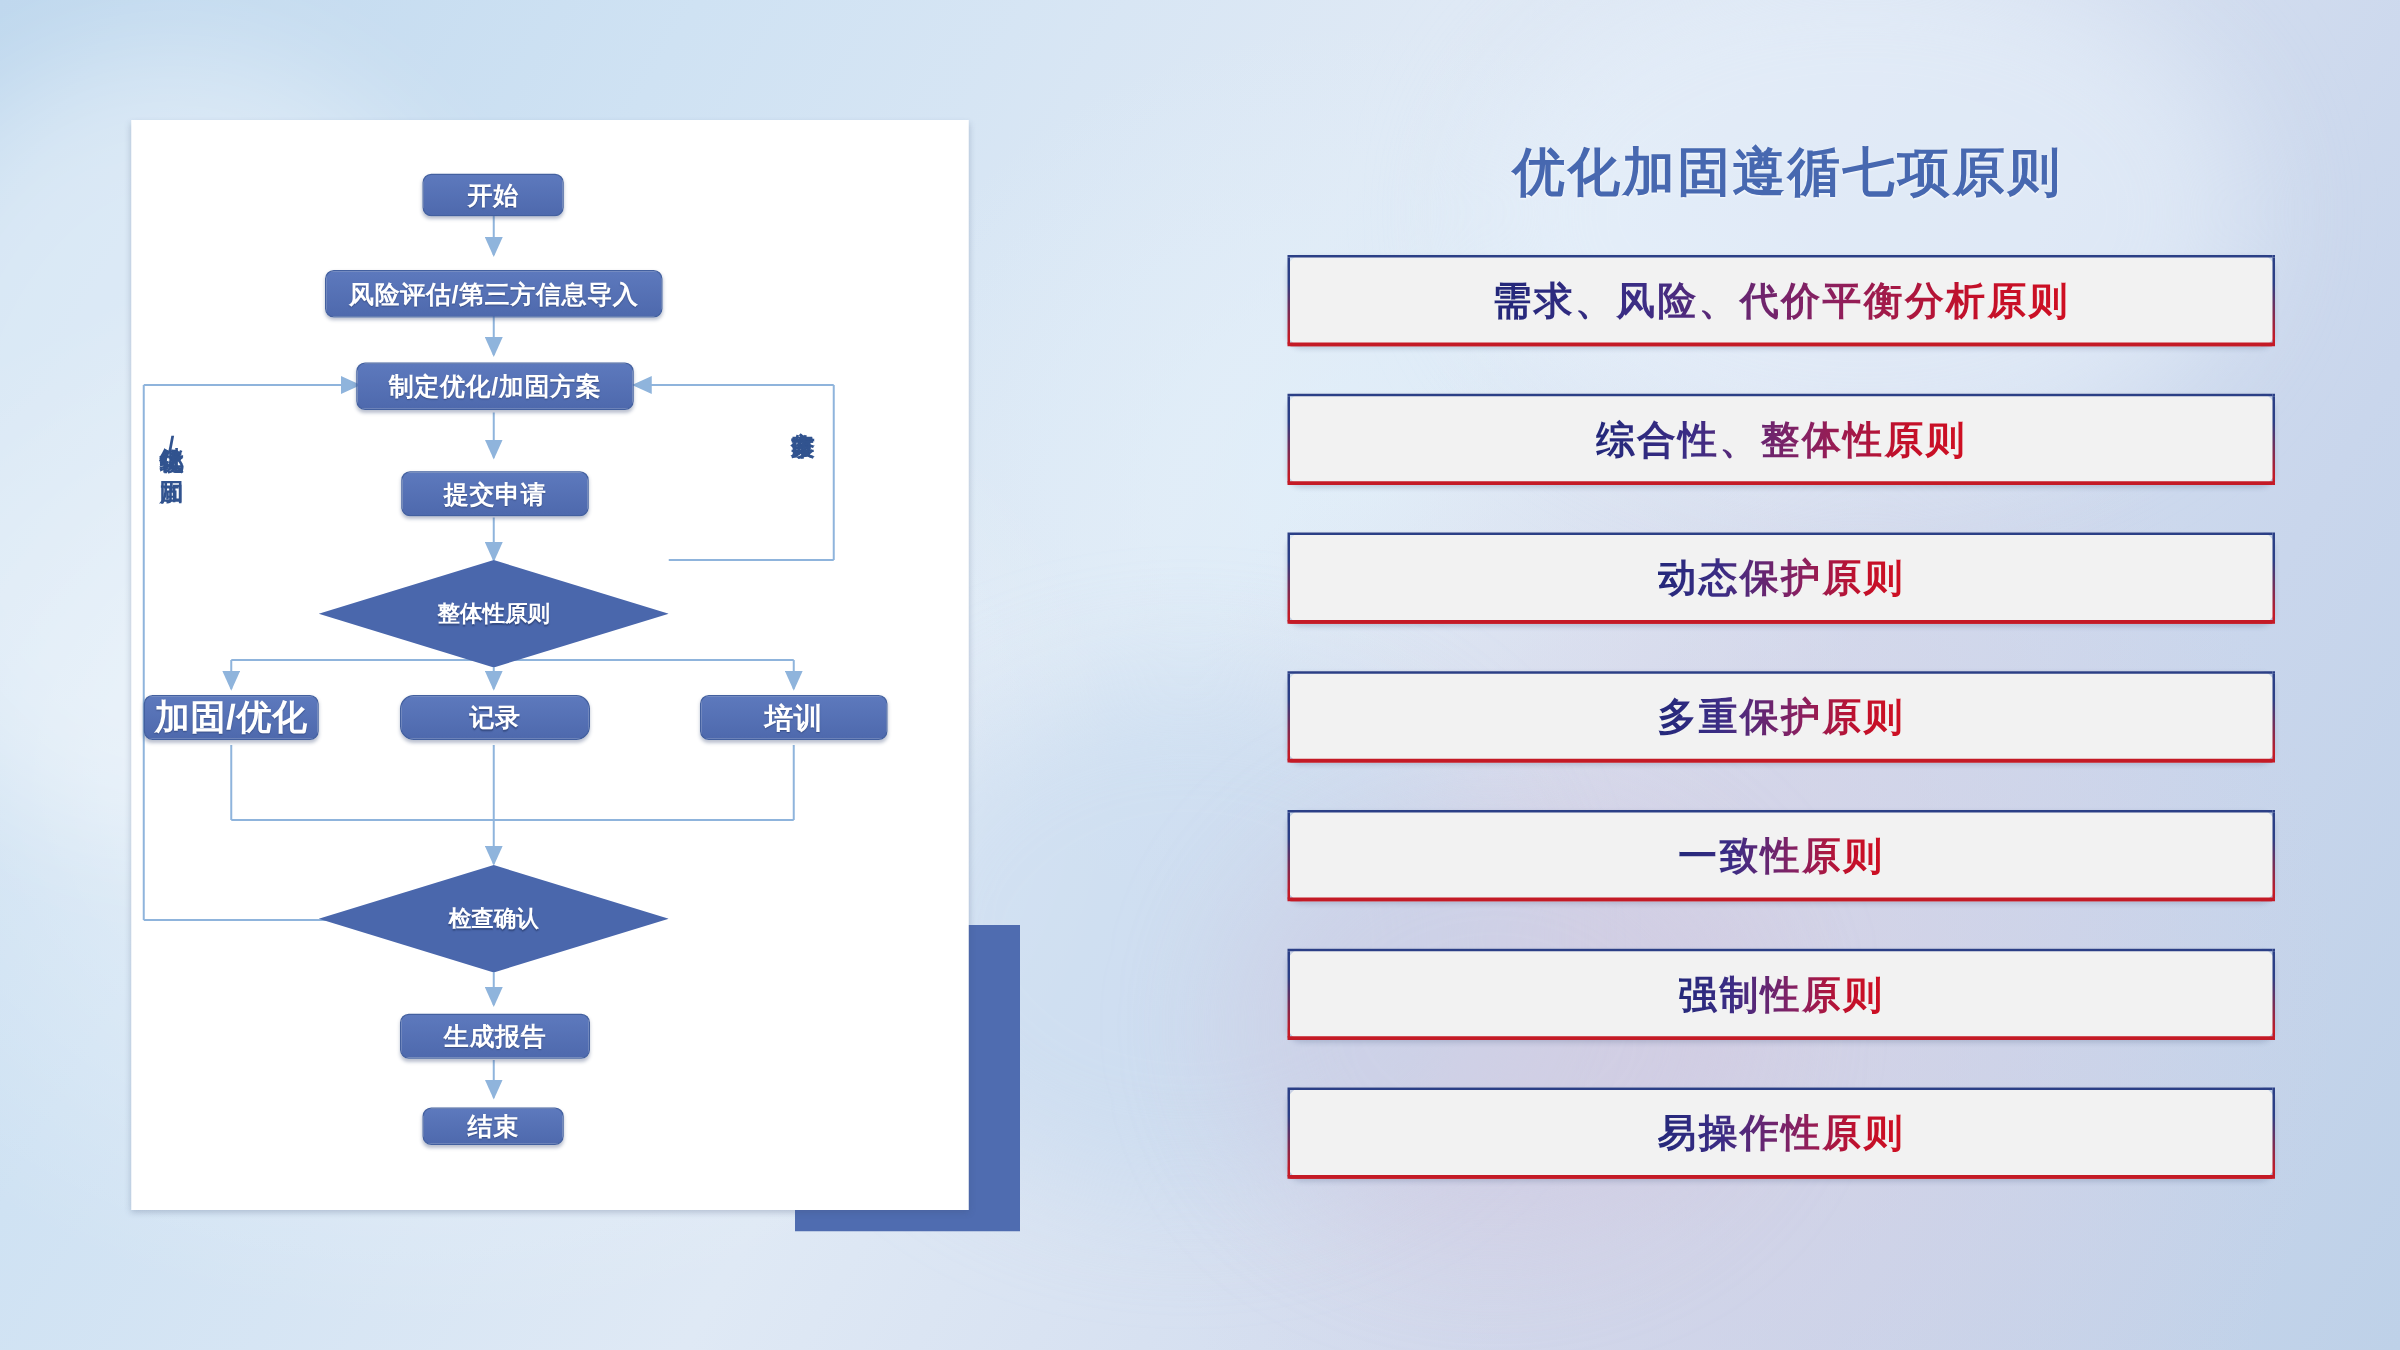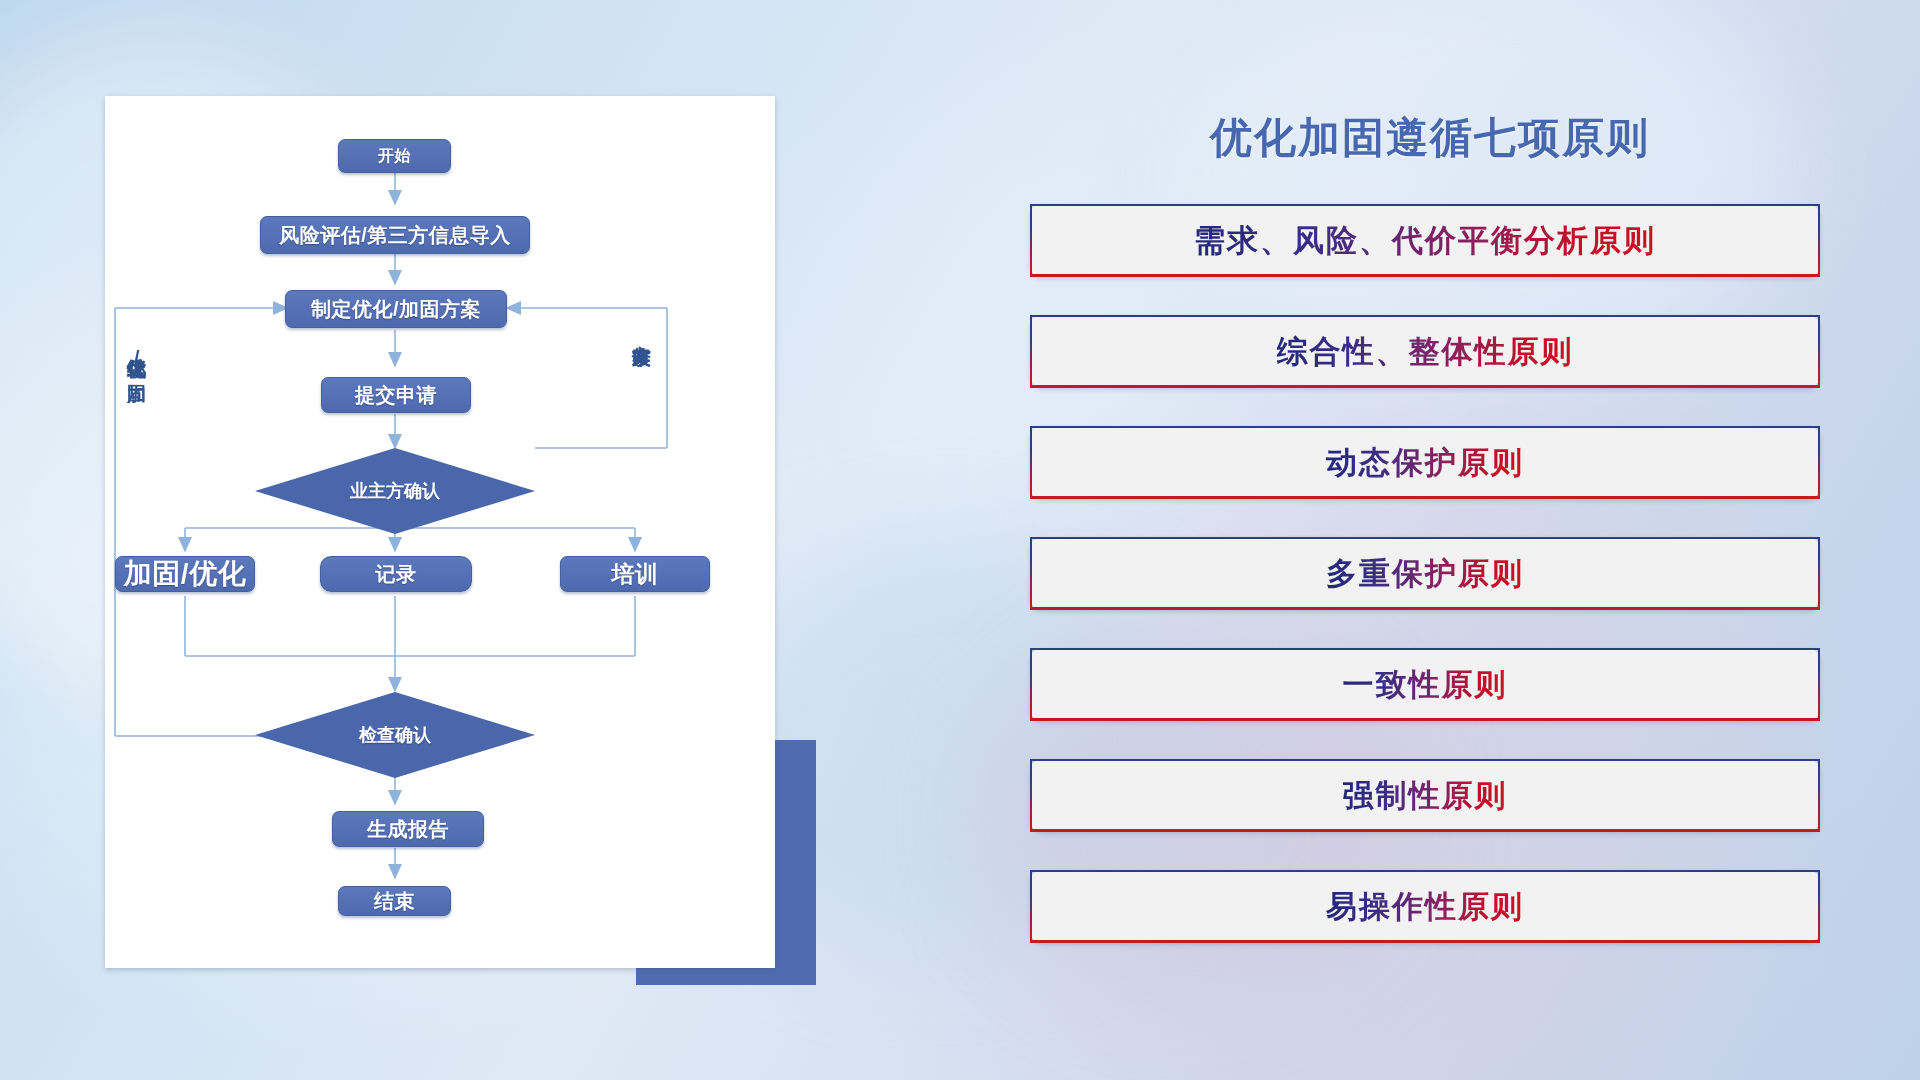--- a/index.html
+++ b/index.html
@@ -128,57 +128,57 @@
       <path d="M530,500 L530,560"></path>
       <path d="M80,560 L530,560"></path>
       <path d="M290,500 L290,595" marker-end="url(#ah)"></path>
 
       <path d="M290,680 L290,708" marker-end="url(#ah)"></path>
 
       <path d="M290,752 L290,782" marker-end="url(#ah)"></path>
     </g>
   </svg>
 
-  <div class="node" style="left:233px;top:43px;width:113px;height:34px;font-size:16px;">
+  <div class="node" style="left:233px;top:43px;width:113px;height:34px;font-size:20px;">
     <span>开始</span>
   </div>
 
   <div class="node" style="left:180px;top:194px;width:222px;height:38px;font-size:20px;">
     <span>制定优化/加固方案</span>
   </div>
 
   <div class="node" style="left:155px;top:120px;width:270px;height:38px;font-size:20px;">
     <span>风险评估/第三方信息导入</span>
   </div>
 
   <div class="node" style="left:216px;top:281px;width:150px;height:36px;font-size:20px;">
     <span>提交申请</span>
   </div>
 
   <div class="diamond" style="left:150px;top:352px;width:280px;height:86px;font-size:18px;">
-    <span>业主方确认</span>
+    <span>整体性原则</span>
   </div>
 
   <div class="node" style="left:10px;top:460px;width:140px;height:36px;font-size:28px;">
     <span>加固/优化</span>
   </div>
 
   <div class="node" style="left:215px;top:460px;width:152px;height:36px;font-size:20px;border-radius:11px;">
     <span>记录</span>
   </div>
 
   <div class="node" style="left:455px;top:460px;width:150px;height:36px;font-size:23px;">
     <span>培训</span>
   </div>
 
   <div class="diamond" style="left:150px;top:596px;width:280px;height:86px;font-size:18px;">
     <span>检查确认</span>
   </div>
 
-  <div class="node" style="left:215px;top:715px;width:152px;height:36px;font-size:20px;margin-left:12px;">
+  <div class="node" style="left:215px;top:715px;width:152px;height:36px;font-size:20px;">
     <span>生成报告</span>
   </div>
 
   <div class="node" style="left:233px;top:790px;width:113px;height:30px;font-size:20px;">
     <span>结束</span>
   </div>
 
   <div class="vlabel" style="left:22px;top:246px;font-size:19px;">继续优化/加固</div>
 
   <div class="vlabel" style="left:527px;top:234px;font-size:19px;">方案修改</div>

